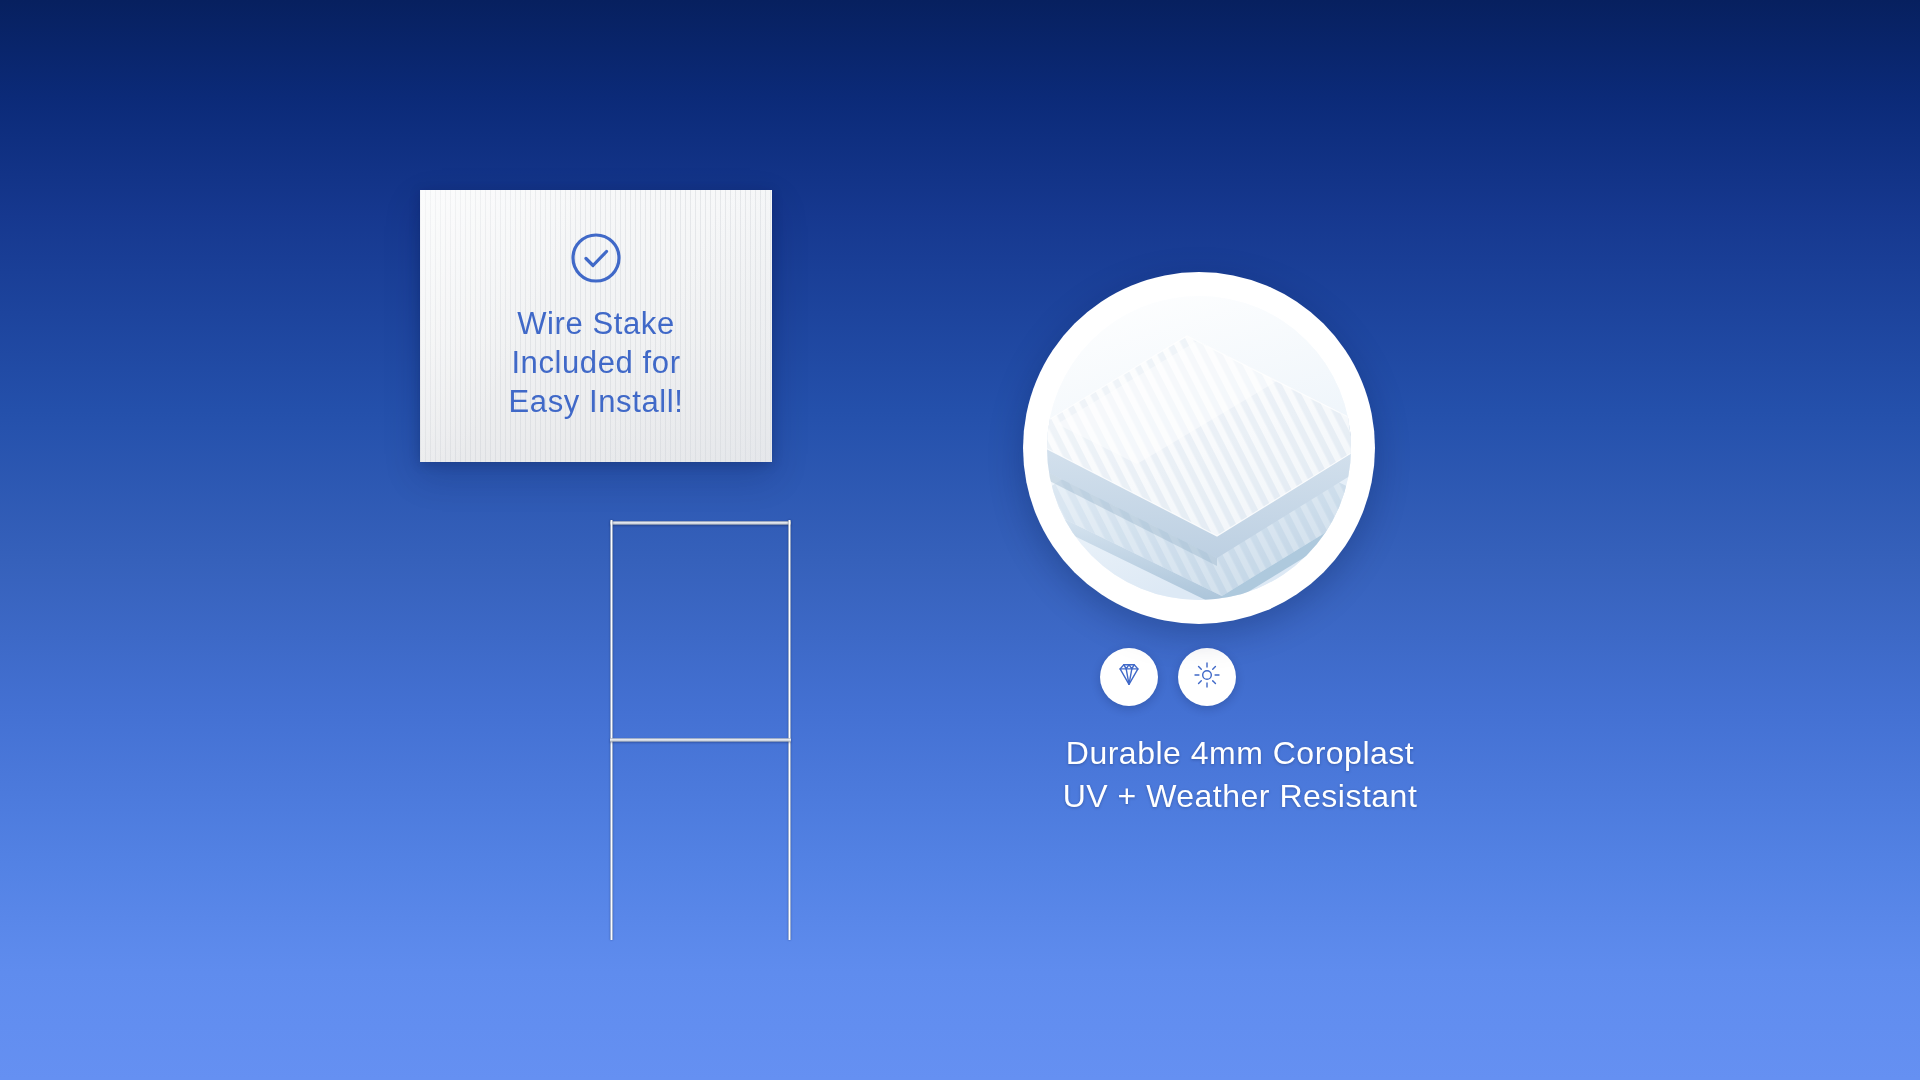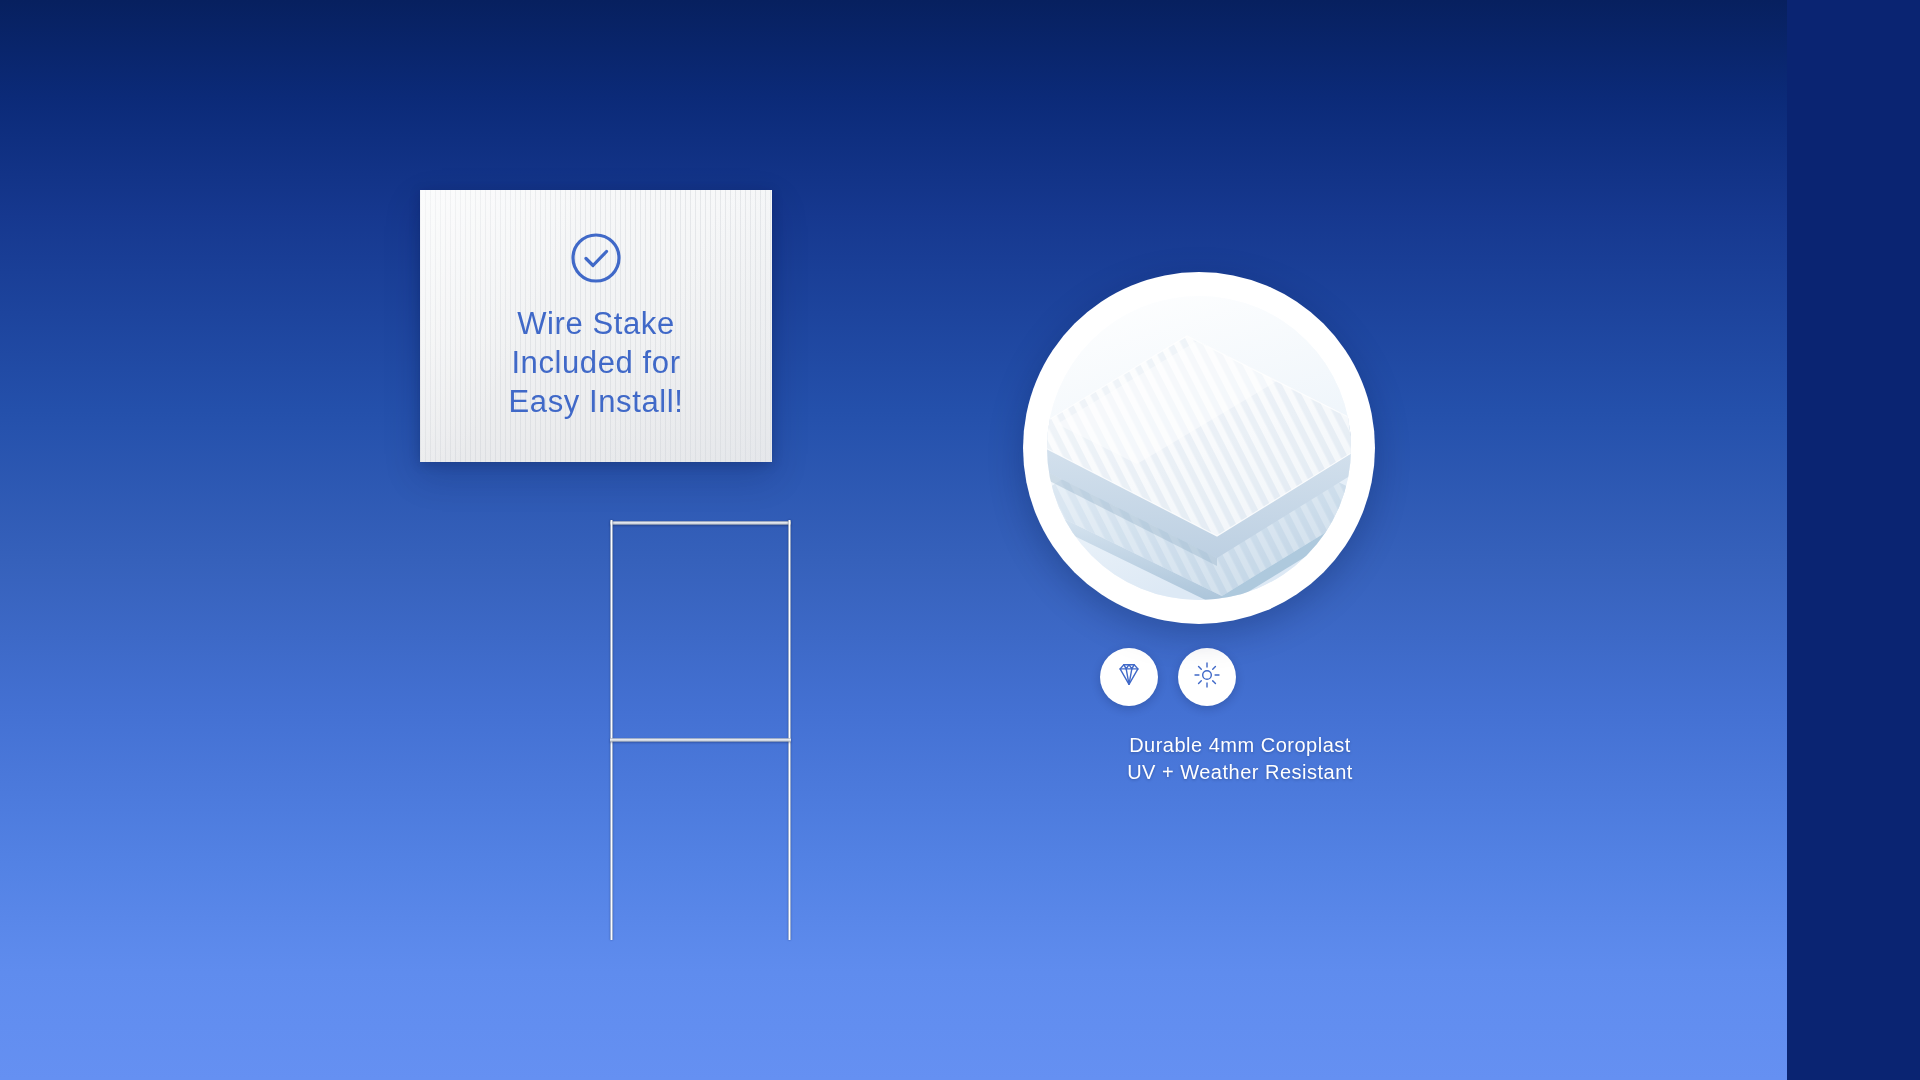--- a/index.html
+++ b/index.html
@@ -8,36 +8,35 @@
     padding: 0;
     background: #0a2472;
   }
   body {
     font-family: "Liberation Sans", sans-serif;
   }
 
   
   .stage {
     position: relative;
-    width: 1773px;
+    width: 1920px;
     height: 1080px;
     overflow: hidden;
     background: linear-gradient(
       to bottom,
       #07205f 0%,
       #0b2a78 9%,
       #16388f 20%,
       #2450ab 38%,
       #3661bb 52%,
       #4471d3 66%,
       #5382e4 80%,
       #5f8cee 90%,
       #6590f2 100%
     );
-    padding-left: 14px;
   }
 
   
   .sign-group {
     position: absolute;
     left: 0;
     top: 0;
     width: 1920px;
     height: 1080px;
     pointer-events: none;
@@ -174,21 +173,21 @@
     background: #ffffff;
     display: flex;
     align-items: center;
     justify-content: center;
     box-shadow: 0 3px 10px rgba(5,18,60,.2);
   }
 
   .feature-caption {
     margin: 26px 0 0 0;
     color: #ffffff;
-    font-size: 20px;
+    font-size: 32px;
     line-height: 1.33;
     letter-spacing: .5px;
     text-align: center;
     font-weight: 400;
     white-space: pre-line;
     text-shadow: 0 1px 3px rgba(6,20,62,.28);
   }
 </style>
 </head>
 <body>

